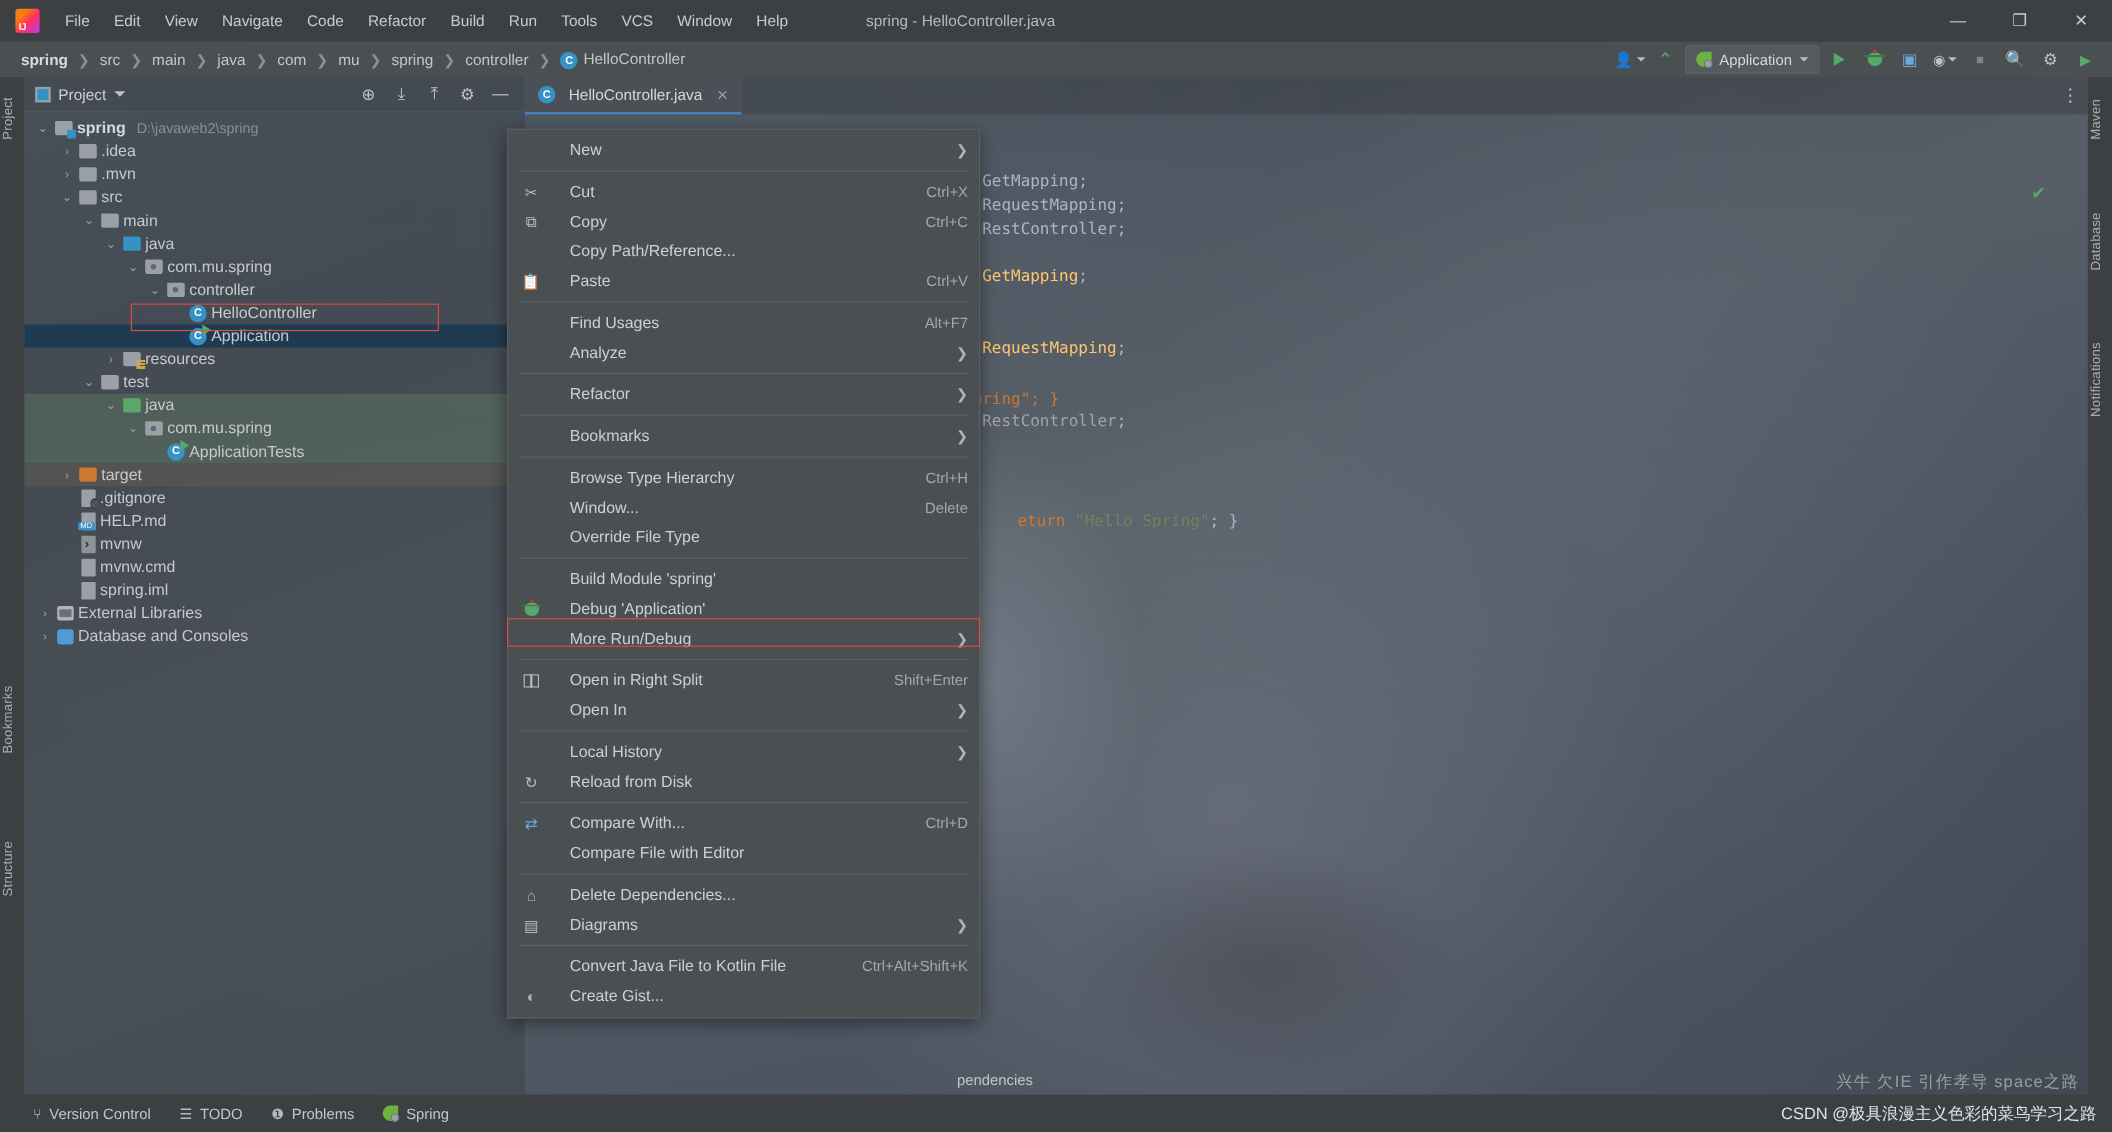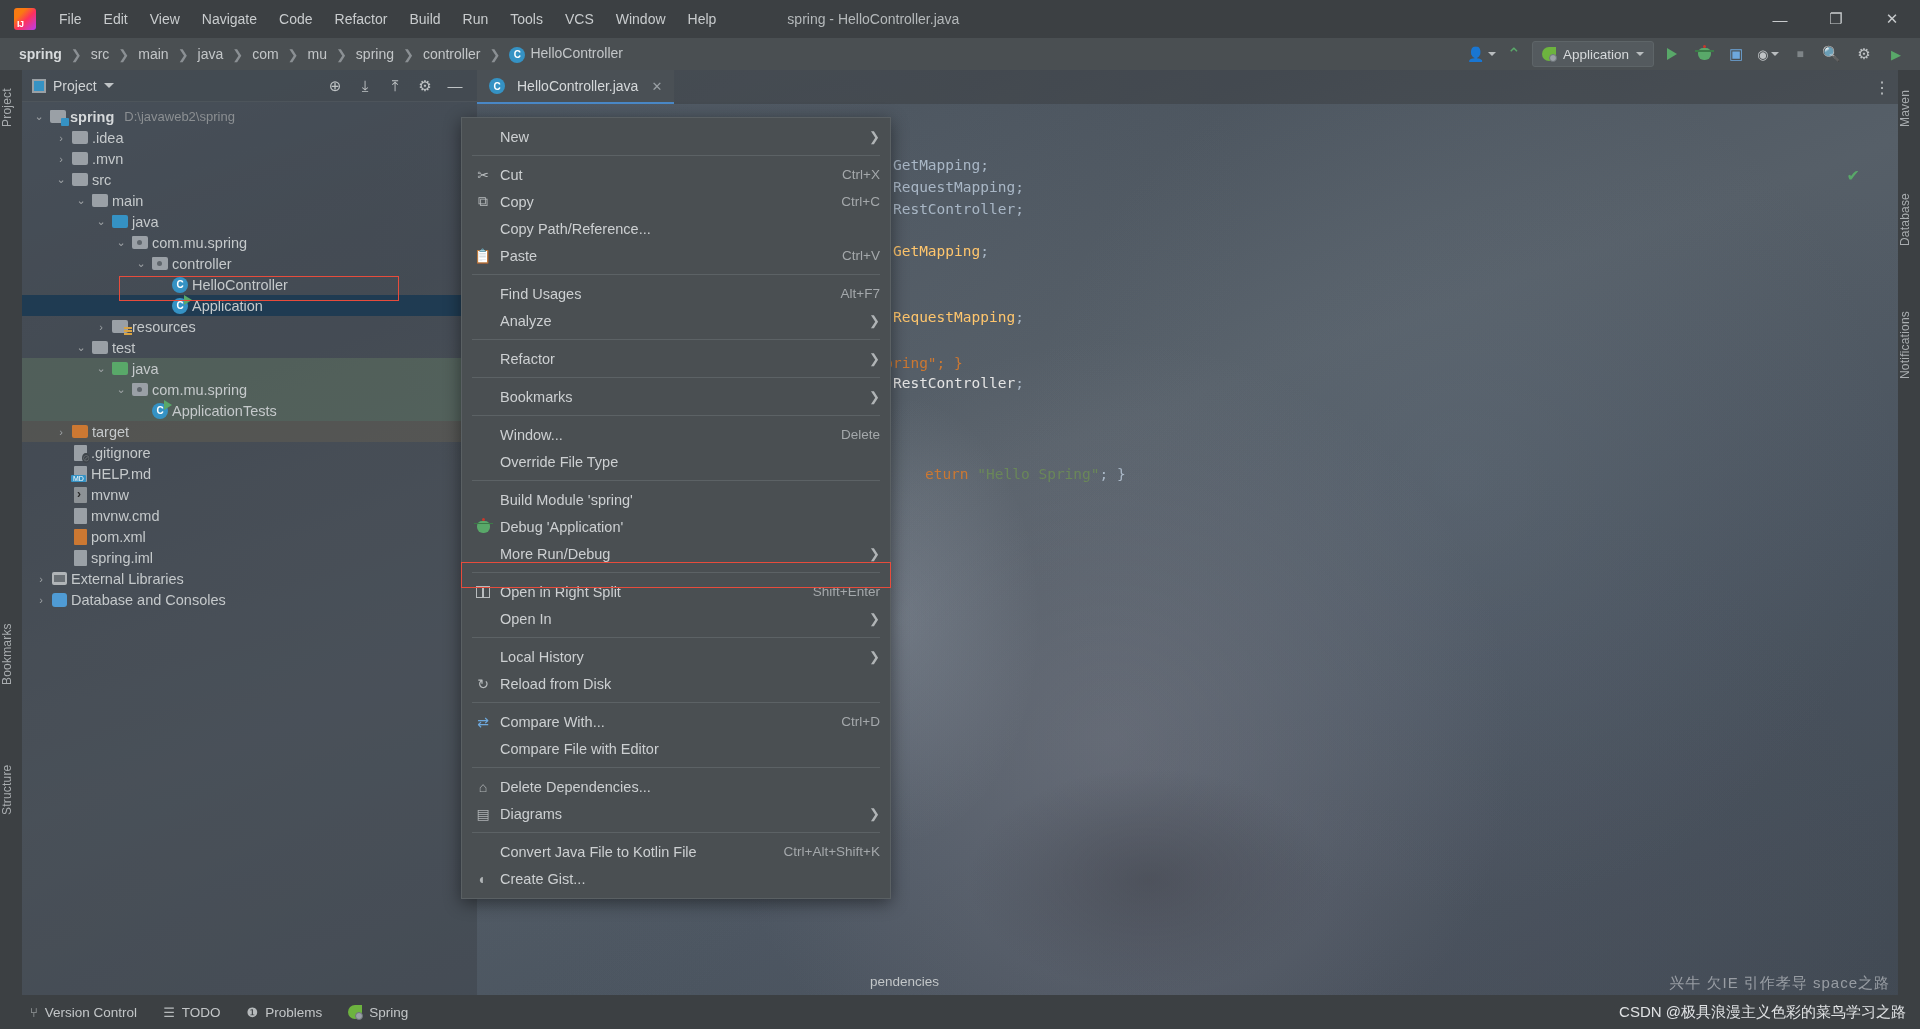--- a/index.html
+++ b/index.html
@@ -235,21 +235,21 @@
   }
   .cmi {
     display:flex; align-items:center; height:27px; padding:0 10px 0 10px;
     color:#cdd0d2; font-size:14.5px; white-space:nowrap; cursor:default;
     position:relative;
   }
   .cmi .ci {
     width:22px; flex:none; display:flex; align-items:center; justify-content:center;
     color:#b8bcbe; font-size:14px;
   }
-  .cmi .clabel { margin-left:6px; }
+  .cmi .clabel { margin-left:24px; }
   .cmi .ckey { margin-left:auto; color:#a4a8ab; font-size:13.5px; padding-left:24px; }
   .cmi .carrow { margin-left:auto; color:#b0b4b6; font-size:13px; padding-left:20px; }
   .cmi.highlight { background:#4b6eaf; color:#ffffff; }
   .cmi.highlight .ckey { color:#e7ecf2; }
   .cmi.highlight .clabel { color:#ffffff; }
   .cmsep { height:1px; background:#5c6265; margin:5px 10px 5px 10px; }
 
   .run-tri { width:0;height:0;border-left:11px solid #59a869;border-top:6px solid transparent;border-bottom:6px solid transparent; }
   .bug {
     width:13px;height:12px;background:#59a869;border-radius:5px 5px 6px 6px;position:relative;
@@ -390,21 +390,21 @@
       <div class="cline" style="padding-left:285px;"><span class="typ">ind.annotation.RestController;</span></div>
       <div class="cline" style="padding-left:285px;height:132px;"></div>
       <div class="cline" style="padding-left:285px;"><span class="kw">eturn "Hello Spring"; }</span></div>
     </div>
     <div class="check-ok">✔</div>
   </div>
 
   <div style="position:absolute;left:762px;top:196px;z-index:12;font-family:'DejaVu Sans Mono',monospace;font-size:14.5px;line-height:22px;white-space:pre;pointer-events:none;">
     <div><span style="color:#a9b7c6;">ind.annotation.</span><span style="color:#ffc66d;">GetMapping</span><span style="color:#a9b7c6;">;</span></div>
     <div><span style="color:#a9b7c6;">ind.annotation.</span><span style="color:#ffc66d;">RequestMapping</span><span style="color:#a9b7c6;">;</span></div>
-    <div><span style="color:#a9b7c6;">ind.annotation.</span><span style="color:#e5e5e5;">RestController</span><span style="color:#a9b7c6;">;</span></div>
+    <div><span style="color:#a9b7c6;">ind.annotation.</span><span style="color:#a3a3a3;">RestController</span><span style="color:#a9b7c6;">;</span></div>
   </div>
   <div style="position:absolute;left:890px;top:450px;z-index:12;font-family:'DejaVu Sans Mono',monospace;font-size:14.5px;white-space:pre;pointer-events:none;">
     <span style="color:#cc7832;">eturn </span><span style="color:#6a8759;">"Hello Spring"</span><span style="color:#a9b7c6;">; }</span>
   </div>
 
   <div class="dep-text">pendencies</div>
 
   <div class="projectpanel">
     <div class="pp-header">
       <span class="pp-icon-sq"></span>
@@ -528,24 +528,20 @@
       <div class="trow" style="padding-left:52px">
         <span class="fileicon sh"></span>
         <span class="tlabel">mvnw</span>
       </div>
 
       <div class="trow" style="padding-left:52px">
         <span class="fileicon"></span>
         <span class="tlabel">mvnw.cmd</span>
       </div>
 
-      <div class="trow" style="padding-left:52px">
-        <span class="fileicon xml"></span>
-        <span class="tlabel">pom.xml</span>
-      </div>
 
       <div class="trow" style="padding-left:52px">
         <span class="fileicon" style="background:#9aa0a6"></span>
         <span class="tlabel">spring.iml</span>
       </div>
 
       <div class="trow" style="padding-left:12px">
         <span class="arrow">›</span>
         <span class="libicon" style="margin-left:4px"></span>
         <span class="tlabel">External Libraries</span>
@@ -611,20 +607,25 @@
     </div>
     <div class="cmsep"></div>
 
     <div class="cmi">
       <span class="ci"></span>
       <span class="clabel">Bookmarks</span>
       <span class="carrow">❯</span>
     </div>
     <div class="cmsep"></div>
 
+    <div class="cmi">
+      <span class="ci"></span>
+      <span class="clabel">Browse Type Hierarchy</span>
+      <span class="ckey">Ctrl+H</span>
+    </div>
     <div class="cmi">
       <span class="ci"></span>
       <span class="clabel">Window...</span>
       <span class="ckey">Delete</span>
     </div>
     <div class="cmi">
       <span class="ci"></span>
       <span class="clabel">Override File Type</span>
     </div>
     <div class="cmsep"></div>

